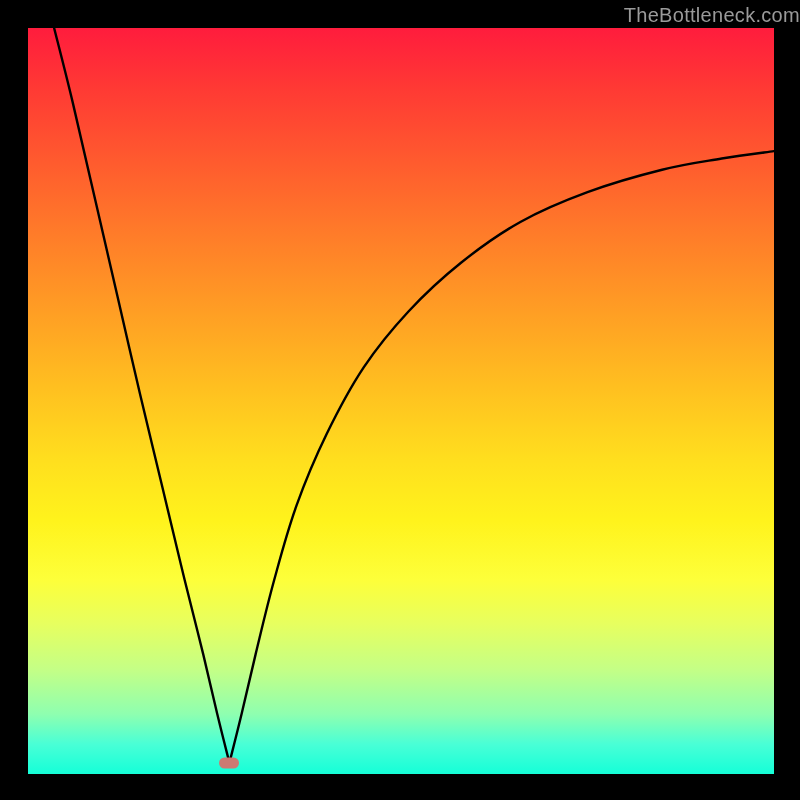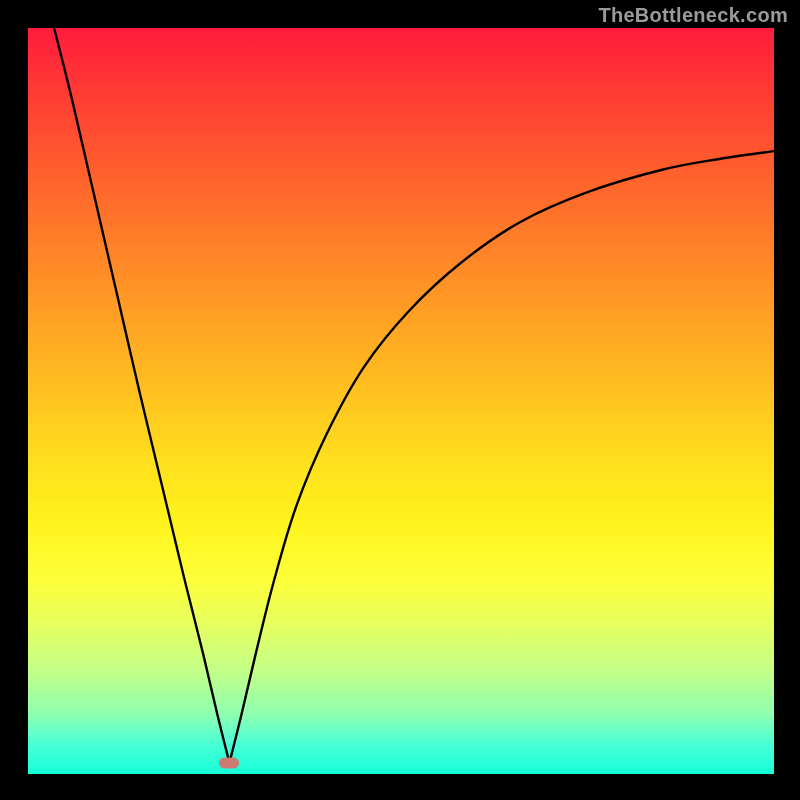--- a/index.html
+++ b/index.html
@@ -13,24 +13,24 @@
   }
   .container {
     position: relative;
     width: 800px;
     height: 800px;
     background: #000000;
   }
   .watermark {
     position: absolute;
     top: 4px;
-    right: 12px;
+    right: 0;
     color: #9a9a9a;
     font-size: 20px;
-    font-weight: 700;
+    font-weight: 400;
     letter-spacing: 0.3px;
     z-index: 10;
   }
   .plot-bg {
     position: absolute;
     top: 28px;
     left: 28px;
     width: 746px;
     height: 746px;
     

